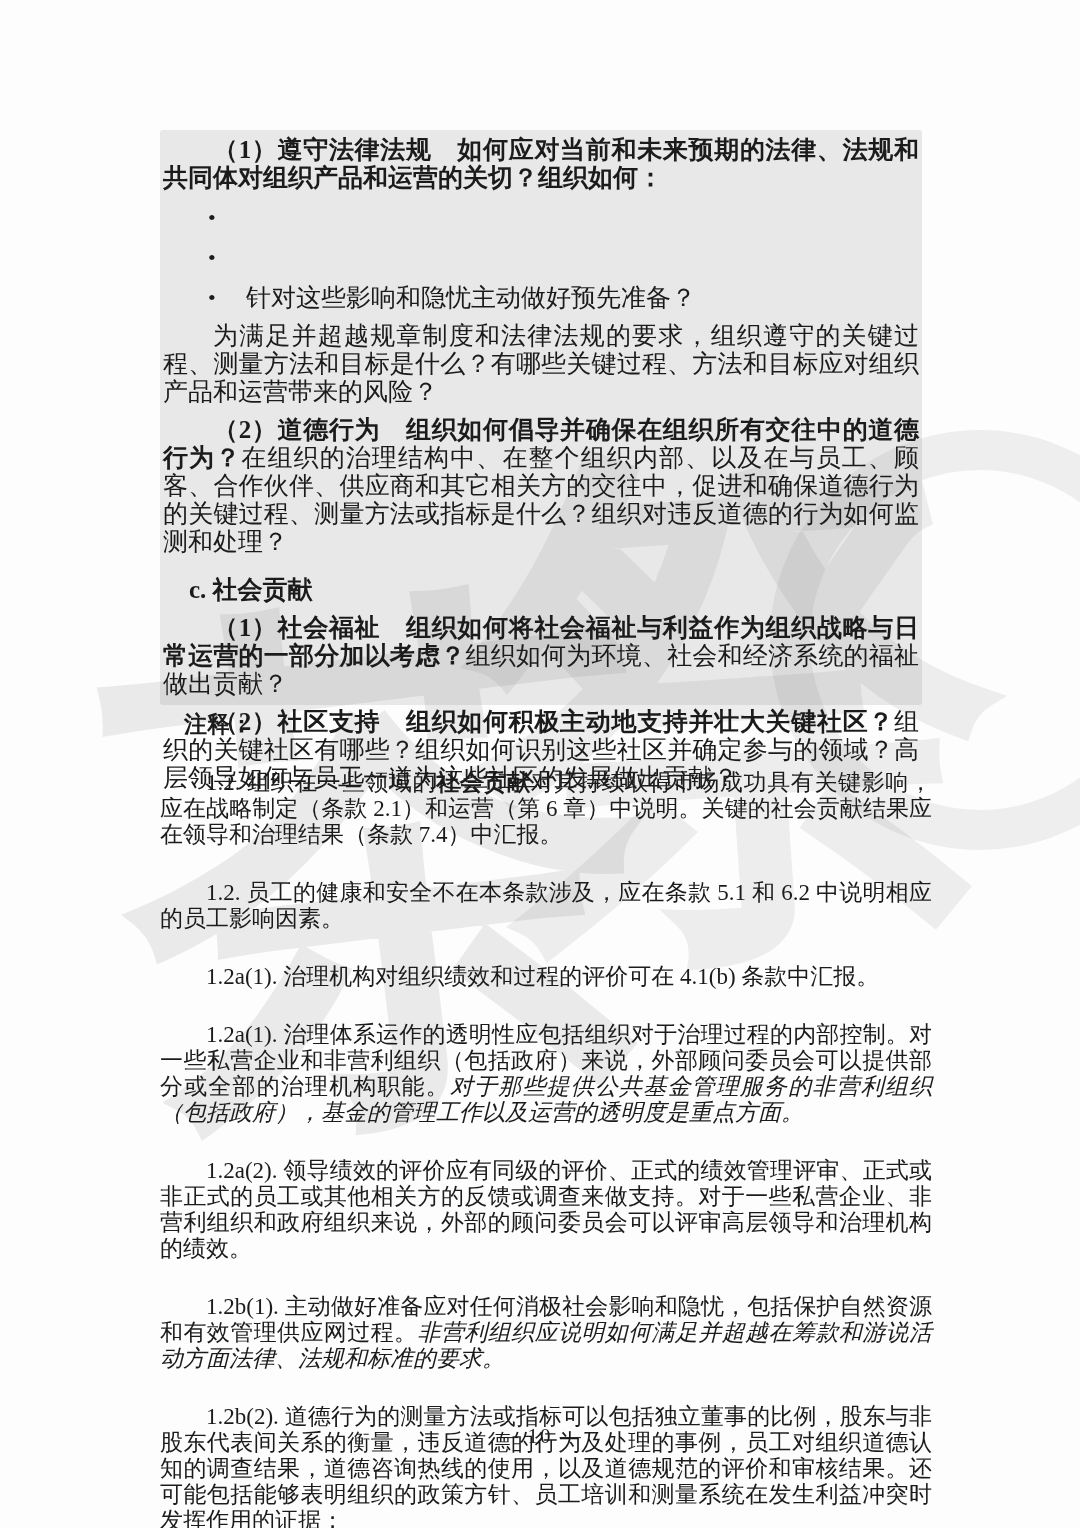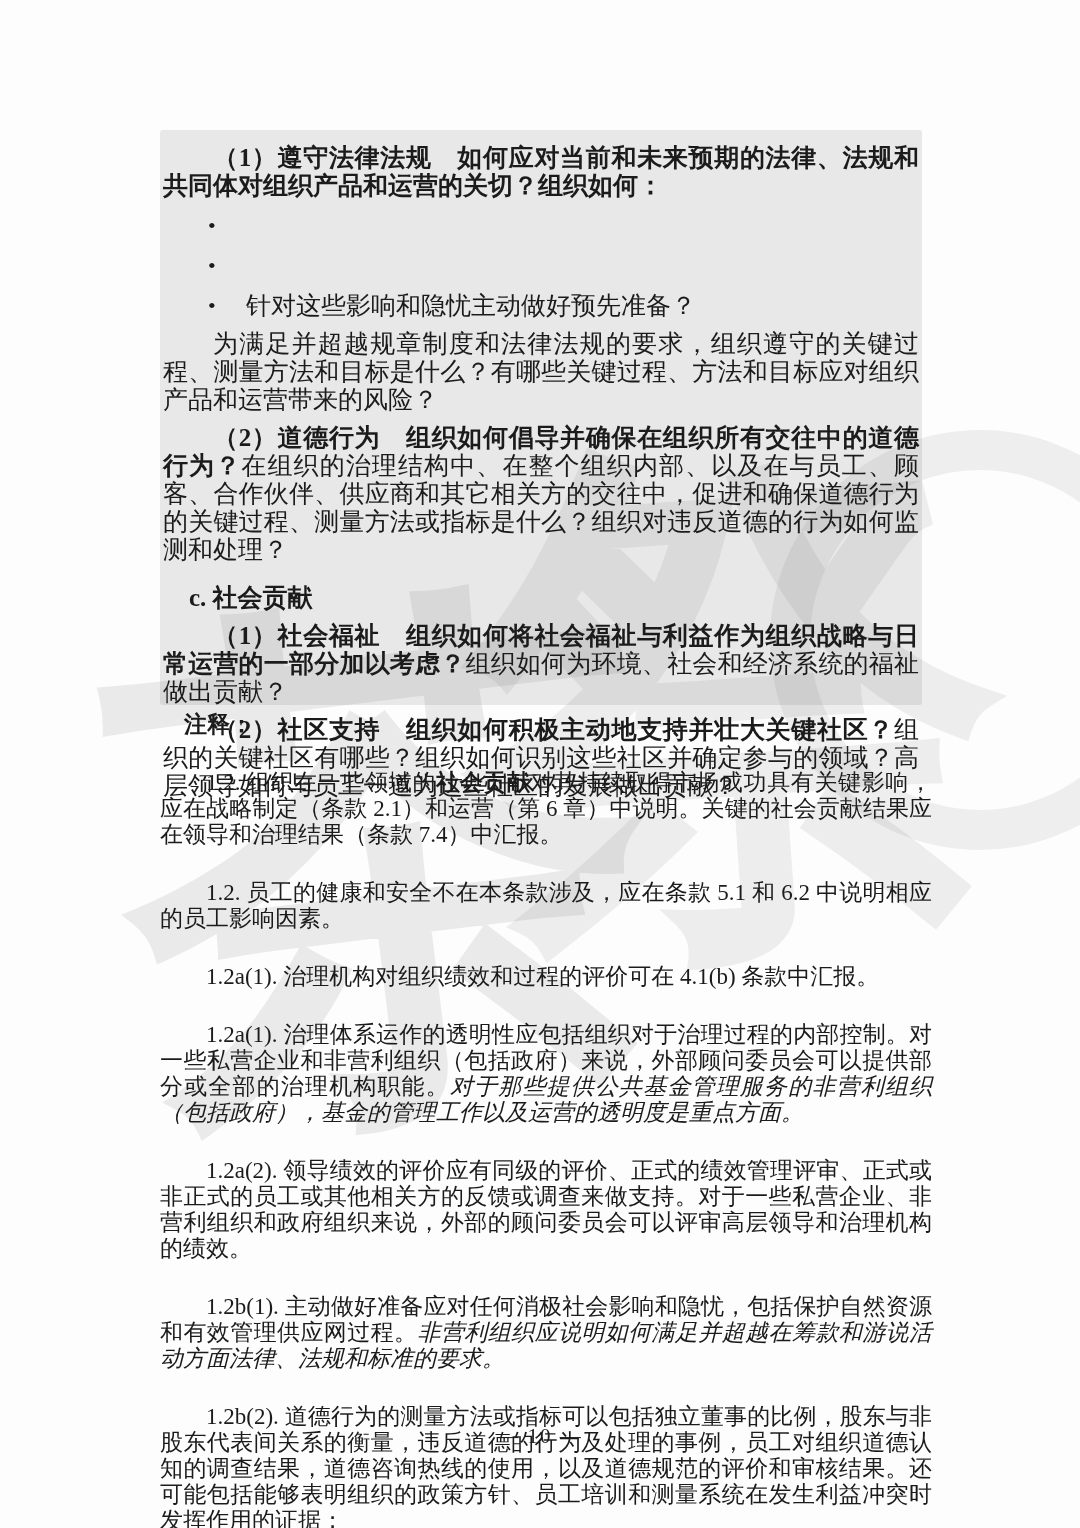--- a/index.html
+++ b/index.html
@@ -28,21 +28,21 @@
     pointer-events:none;
   }
   
   .layer { position:absolute; z-index:2; }
   .box-content {
     left:163px; top:132px; width:756px;
     font-size:25px; line-height:28px; text-align:justify;
   }
   .para { margin:0; text-indent:2em; }
   .box-content .para { margin-top:10px; }
-  .box-content .para.first { margin-top:12px; }
+  .box-content .para.first { margin-top:4px; }
   .bullet { display:flex; margin:12px 0 0 0; padding-left:45px; text-indent:0; }
   .bullet .dot { flex:none; width:38px; font-size:22px; }
   .heading-c { margin:20px 0 0 26px; font-weight:bold; font-size:25px; }
   .b { font-weight:bold; }
   .it { font-style:italic; }
   .notes {
     left:160px; top:712px; width:772px;
     font-size:23px; line-height:26px; text-align:justify;
   }
   .notes-heading { margin:0 0 0 24px; font-weight:bold; }

